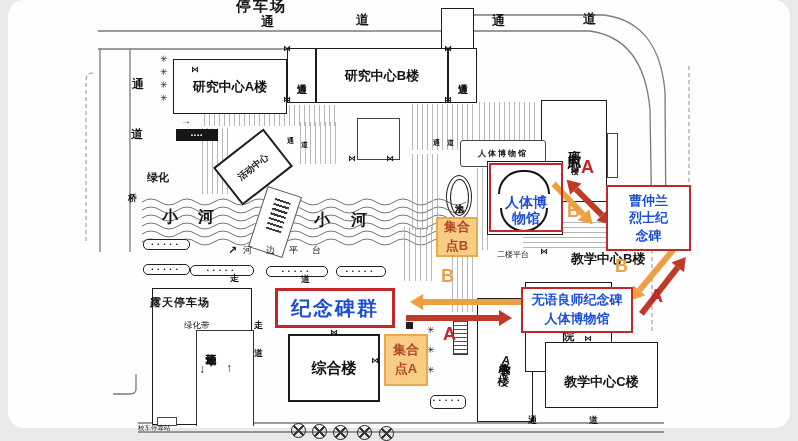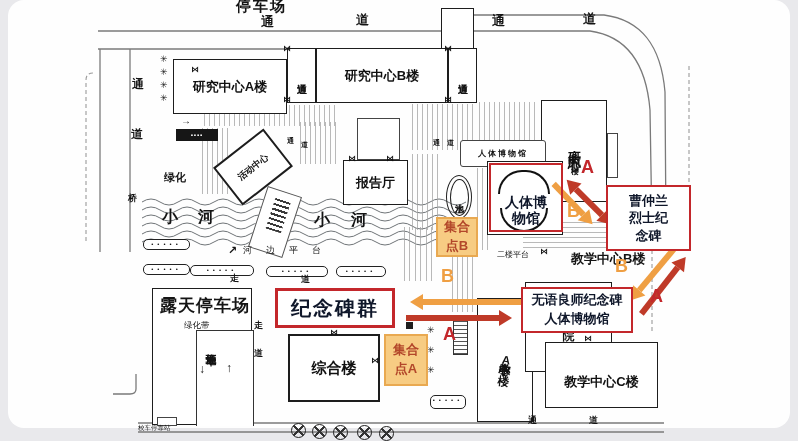--- a/index.html
+++ b/index.html
@@ -8,21 +8,21 @@
   #map{position:absolute;left:0;top:0;width:798px;height:441px;}
   .abs{position:absolute;}
   .lbl{position:absolute;color:#141414;font-weight:700;white-space:nowrap;line-height:1;}
   .vert{writing-mode:vertical-rl;text-orientation:upright;}
   .bld{position:absolute;border:1.6px solid #1d1d1d;background:#fff;display:flex;align-items:center;justify-content:center;color:#111;font-weight:700;box-sizing:border-box;}
   .thin{border-width:1.1px;border-color:#444;}
   .hatch{position:absolute;background:repeating-linear-gradient(90deg,#a2a2a2 0 1px,transparent 1px 5px);opacity:.75;}
   .hatch-h{background:repeating-linear-gradient(0deg,#a2a2a2 0 1px,transparent 1px 5px);}
   .bench{position:absolute;border:1px solid #222;border-radius:5px;background:#fff;color:#111;
     font-size:6px;line-height:8px;text-align:center;letter-spacing:4px;overflow:hidden;}
-  .redbox{position:absolute;border:2.6px solid #c3272b;background:#fff;color:#0f172a;font-weight:800;
+  .redbox{position:absolute;border:2.6px solid #c3272b;background:#fff;color:#1d4ed8;font-weight:800;
     text-align:center;display:flex;flex-direction:column;justify-content:center;box-sizing:border-box;}
   .orangebox{position:absolute;background:#f7cc83;border:2px solid #e9a951;color:#b3472a;font-weight:800;
     text-align:center;display:flex;flex-direction:column;justify-content:center;box-sizing:border-box;font-size:13px;line-height:1.45;}
   .routeL{position:absolute;font-weight:800;font-size:18px;line-height:1;}
   .rA{color:#c3272b;} .rB{color:#ef9f43;}
   .arrow{position:absolute;display:flex;align-items:center;height:17px;transform-origin:left center;--c:#bf3a28;}
   .arrow.orange{--c:#ef9f43;}
   .arrow .shaft{flex:1;height:6px;background:var(--c);}
   .arrow .headR{width:0;height:0;border-left:13px solid var(--c);border-top:8.5px solid transparent;border-bottom:8.5px solid transparent;}
   .arrow .headL{width:0;height:0;border-right:13px solid var(--c);border-top:8.5px solid transparent;border-bottom:8.5px solid transparent;}
@@ -112,44 +112,41 @@
     <span class="vert"><span>通</span><span>道</span></span>
   </div>
   <div class="bld" style="left:541px;top:100px;width:66px;height:102px">
     <span class="vert" style="font-size:13px;letter-spacing:2px">
       <span>研究中心</span><span style="font-size:8px">A楼</span>
     </span>
   </div>
   <div class="bld thin" style="left:607px;top:133px;width:11px;height:45px"></div>
 
   <div class="bld thin" style="left:357px;top:118px;width:43px;height:42px"></div>
-  <div class="bld" style="left:343px;top:160px;width:65px;height:45px;font-size:13px">
-    <span>报告厅</span>
-  </div>
 
   <div class="bld" style="left:221px;top:143px;width:64px;height:48px;transform:rotate(-38deg);border-width:2px;font-size:9px">
     <span>活动中心</span>
   </div>
 
   <div class="bld thin" style="left:460px;top:140px;width:86px;height:27px;border-radius:3px;font-size:8px;letter-spacing:2px">
     <span>人体博物馆</span>
   </div>
 
   <div class="bld" style="left:487px;top:161px;width:76px;height:74px"></div>
   <div class="arc" style="left:498px;top:170px;width:52px;height:24px;border-bottom:none;border-radius:26px 26px 0 0"></div>
   <div class="arc" style="left:500px;top:208px;width:48px;height:24px;border-top:none;border-radius:0 0 26px 26px"></div>
 
   <div class="pool">
     <div class="inner"></div>
     <span class="vert lbl" style="position:static;font-size:9px">水池</span>
   </div>
 
   <div class="bld" style="left:152px;top:288px;width:100px;height:137px"></div>
   <div class="abs" style="left:196px;top:330px;width:56px;height:95px;border:1px solid #333;border-bottom:none;background:#fff"></div>
-  <span class="lbl" style="left:160px;top:297px;font-size:17px;letter-spacing:1px">露天停车场</span>
+  <span class="lbl" style="left:150px;top:297px;font-size:11px;letter-spacing:1px">露天停车场</span>
   <span class="lbl" style="left:184px;top:321px;font-size:8.5px;font-weight:400">绿化带</span>
   <span class="lbl vert" style="left:206px;top:346px;font-size:10.5px;height:62px">地下停车场</span>
   <span class="lbl" style="left:199px;top:363px;font-size:12px">↓</span>
   <span class="lbl" style="left:226px;top:362px;font-size:12px">↑</span>
 
   <div class="bld" style="left:288px;top:334px;width:92px;height:68px;border-width:2px;font-size:15px">
     <span>综合楼</span>
   </div>
 
   <div class="bld" style="left:477px;top:298px;width:56px;height:124px">
@@ -212,21 +209,21 @@
   <span class="lbl" style="left:356px;top:13px;font-size:13px">道</span>
   <span class="lbl" style="left:492px;top:14px;font-size:13px">通</span>
   <span class="lbl" style="left:583px;top:12px;font-size:13px">道</span>
   <span class="lbl" style="left:132px;top:78px;font-size:12px">通</span>
   <span class="lbl" style="left:131px;top:128px;font-size:12px">道</span>
   <span class="lbl" style="left:128px;top:194px;font-size:9px">桥</span>
   <span class="lbl" style="left:528px;top:416px;font-size:9px">通</span>
   <span class="lbl" style="left:589px;top:416px;font-size:9px">道</span>
   <span class="lbl" style="left:138px;top:425px;font-size:6.5px;font-weight:400">校车停靠站</span>
 
-  <span class="lbl" style="left:164px;top:172px;font-size:11px">绿化</span>
+  <span class="lbl" style="left:147px;top:172px;font-size:11px">绿化</span>
   <span class="lbl" style="left:162px;top:209px;font-size:16px">小</span>
   <span class="lbl" style="left:198px;top:209px;font-size:16px">河</span>
   <span class="lbl" style="left:314px;top:212px;font-size:16px">小</span>
   <span class="lbl" style="left:351px;top:212px;font-size:16px">河</span>
   <span class="lbl" style="left:243px;top:246px;font-size:9px;letter-spacing:14px;font-weight:400">河边平台</span>
   <span class="lbl" style="left:230px;top:274px;font-size:9px">走</span>
   <span class="lbl" style="left:301px;top:275px;font-size:9px">道</span>
   <span class="lbl" style="left:254px;top:321px;font-size:9px">走</span>
   <span class="lbl" style="left:254px;top:349px;font-size:9px">道</span>
   <span class="lbl" style="left:497px;top:251px;font-size:8px;font-weight:400">二楼平台</span>

